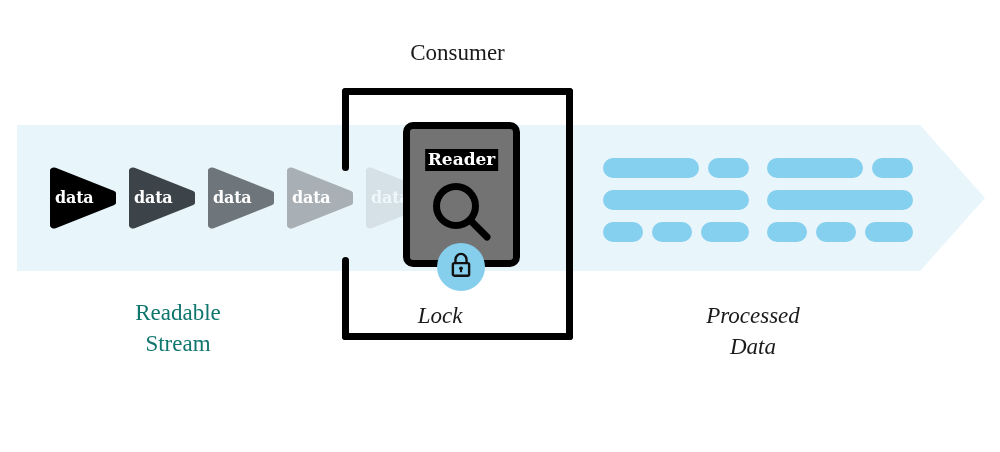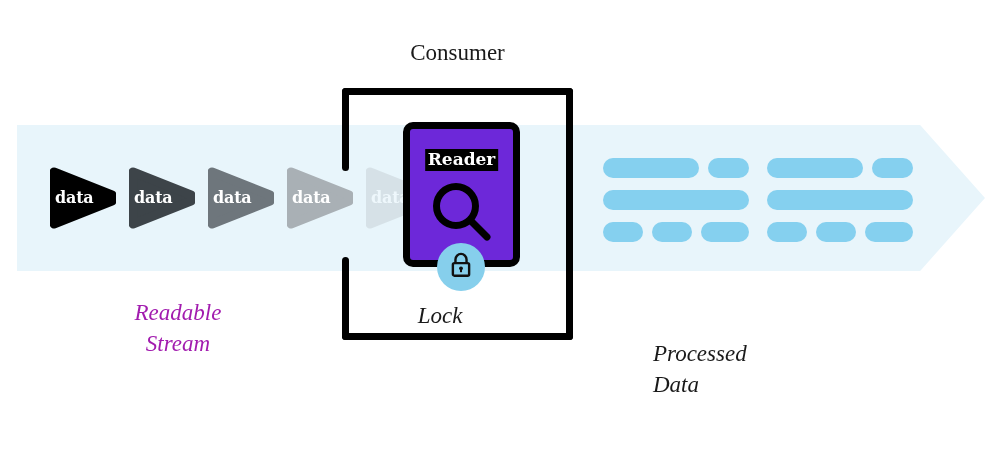--- a/index.html
+++ b/index.html
@@ -89,21 +89,21 @@
     color: #1a1a1a;
   }
 
   
   .reader-card {
     position: absolute;
     left: 403px;
     top: 122px;
     width: 117px;
     height: 145px;
-    background: #6d28d9;
+    background: #737373;
     border: 7px solid #000000;
     border-radius: 10px;
     box-sizing: border-box;
   }
   .reader-title {
     position: absolute;
     left: 50%;
     transform: translateX(-50%);
     top: 20px;
     background: #000000;
@@ -148,38 +148,36 @@
     color: #1a1a1a;
   }
 
   
   .readable-label {
     position: absolute;
     left: 78px;
     top: 298px;
     width: 200px;
     text-align: center;
-    font-style: italic;
     font-size: 23px;
     line-height: 1.33;
-    color: #a21caf;
+    color: #0f766e;
   }
 
   
   .processed-label {
     position: absolute;
     left: 653px;
     top: 301px;
     width: 200px;
-    text-align: left;
+    text-align: center;
     font-style: italic;
     font-size: 23px;
     line-height: 1.33;
     color: #1a1a1a;
-    margin-top: 38px;
   }
 
   
   .bars-area {
     position: absolute;
     left: 603px;
     top: 158px;
     width: 312px;
     height: 84px;
   }

